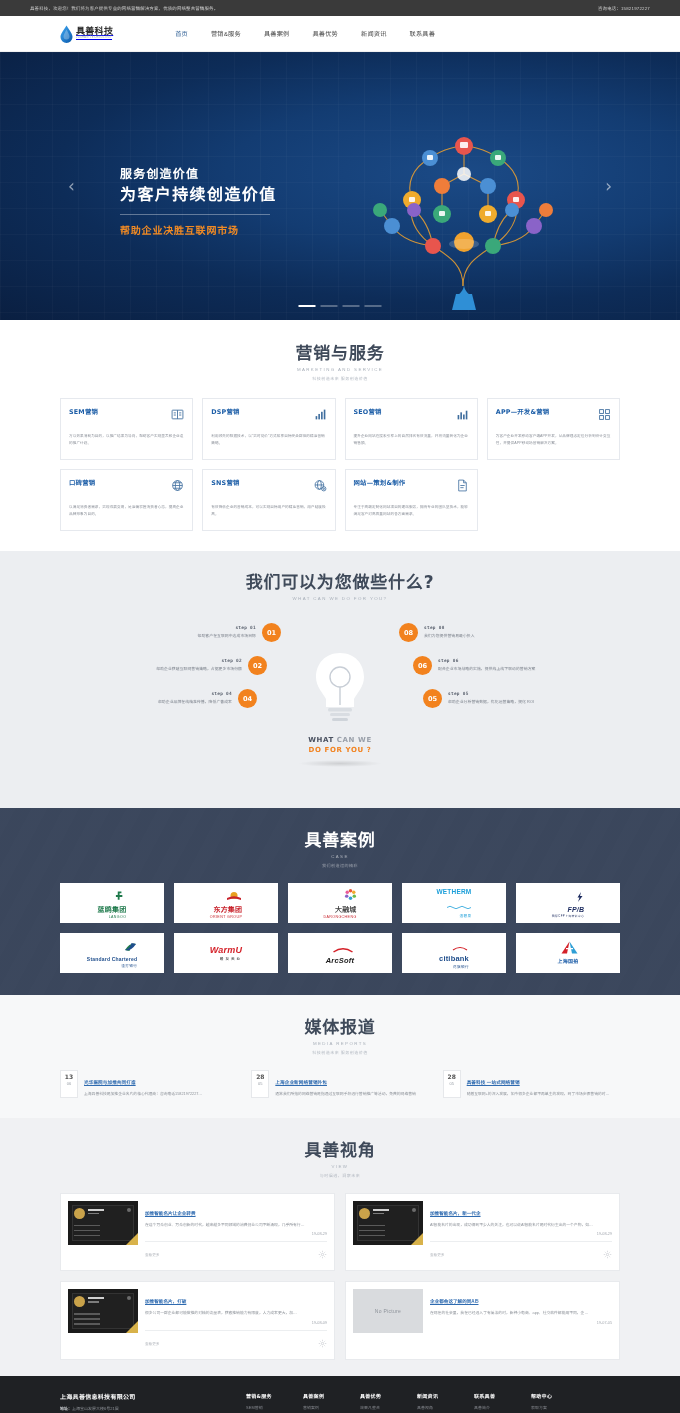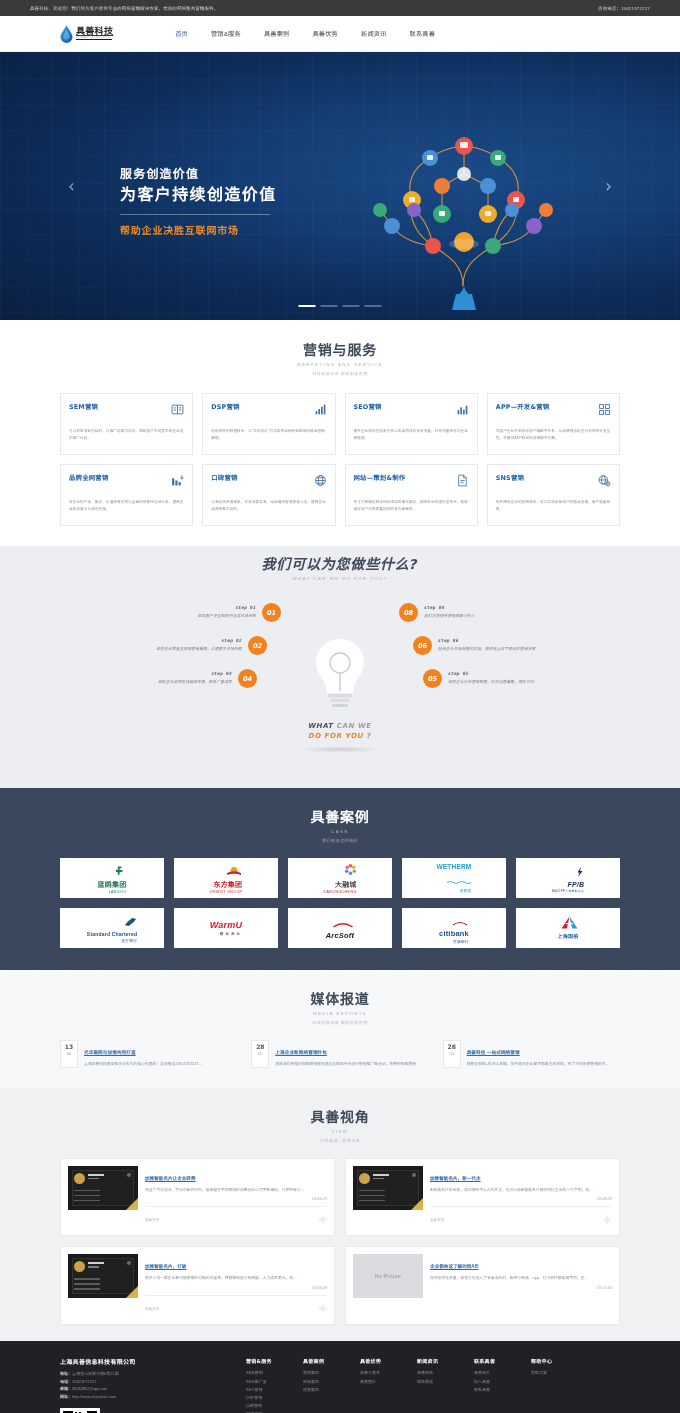--- a/index.html
+++ b/index.html
@@ -93,21 +93,21 @@
   .hero-dots {
     position: absolute; bottom: 13px; left: 50%; transform: translateX(-50%);
     display: flex; gap: 5px; z-index: 6;
   }
   .hero-dots i { display: block; width: 17px; height: 2px; background: rgba(255,255,255,.3); }
   .hero-dots i.on { background: #fff; }
 
   
   .sec-head { text-align: center; }
   .sec-title {
-    font-size: 14px; color: #3f4a5a; font-weight: bold; letter-spacing: .8px;
+    font-size: 17px; color: #3f4a5a; font-weight: bold; letter-spacing: .8px;
     font-family: "DejaVu Sans", sans-serif;
   }
   .sec-en { font-size: 4.4px; color: #a9b0ba; letter-spacing: 1.4px; margin-top: 3px; }
   .sec-sub { font-size: 4px; color: #b3b9c2; letter-spacing: .5px; margin-top: 3px; }
   .sec-title.lt { color: #ffffff; }
   .sec-en.lt { color: rgba(255,255,255,.55); }
   .sec-sub.lt { color: rgba(255,255,255,.45); }
 
   
   .services { background: #fff; padding: 19px 0 20px; }
@@ -125,21 +125,21 @@
     font-family: "DejaVu Sans", sans-serif;
   }
   .svc-icon { color: #3f6e9e; flex: 0 0 auto; }
   .svc-desc {
     margin-top: 8px; font-size: 3.6px; line-height: 1.85; color: #8a8f98;
     letter-spacing: .1px;
   }
 
   
   .whatwedo {
-    background: #eceef1; padding: 7px 0 16px; position: relative; font-style: italic;
+    background: #eceef1; padding: 17px 0 16px; position: relative;
   }
   .steps {
     position: relative; margin-top: 16px; height: 175px;
   }
   .step-col { position: absolute; top: 6px; width: 185px; }
   .step-col.left { left: 36px; }
   .step-col.right { right: 36px; }
   .step-row { display: flex; align-items: flex-start; height: 33px; }
   .step-col.left .step-row { justify-content: flex-end; text-align: right; }
   .step-col.right .step-row { justify-content: flex-start; text-align: left; }
@@ -169,21 +169,21 @@
   .step-col.left .step-row:nth-child(1) { padding-right: 0px; }
   .step-col.left .step-row:nth-child(2) { padding-right: 14px; }
   .step-col.left .step-row:nth-child(3) { padding-right: 24px; }
   .step-col.left .step-row:nth-child(4) { padding-right: 28px; }
   .step-col.right .step-row:nth-child(1) { padding-left: 0px; }
   .step-col.right .step-row:nth-child(2) { padding-left: 14px; }
   .step-col.right .step-row:nth-child(3) { padding-left: 24px; }
   .step-col.right .step-row:nth-child(4) { padding-left: 28px; }
 
   .bulb-zone {
-    position: absolute; left: 50%; top: 38px; transform: translateX(-50%);
+    position: absolute; left: 50%; top: 32px; transform: translateX(-50%);
     width: 110px; text-align: center;
   }
   .bulb-badge {
     margin-top: 4px; font-size: 7px; font-weight: bold; color: #4a5160;
     letter-spacing: .6px; line-height: 1.45; font-family: "DejaVu Sans", sans-serif;
   }
   .bulb-badge .or { color: #f2821e; }
   .bulb-badge .gy { color: #9aa0aa; }
   .bulb-shadow {
     width: 84px; height: 7px; margin: 5px auto 0; border-radius: 50%;
@@ -484,80 +484,66 @@
                 <rect x="3" y="3" width="7" height="7"></rect>
                   <rect x="14" y="3" width="7" height="7"></rect>
                 <rect x="3" y="14" width="7" height="7"></rect>
                   <rect x="14" y="14" width="7" height="7"></rect>
               </svg>
             </span>
           </div>
           <div class="svc-desc">为客户企业开发移动客户端APP开发，从品牌理念定位分析到设计交互性，并提供APP移动场营销解决方案。</div>
         </div>
 
-        <div class="svc-card">
-          <div class="svc-top">
-            <div class="svc-name">品牌全网营销</div>
-            <span class="svc-icon">
-              <svg width="13" height="13" viewBox="0 0 24 24" fill="currentColor">
-                <rect x="2" y="8" width="4" height="13"></rect>
-                  <rect x="8" y="12" width="4" height="9"></rect>
-                <rect x="14" y="15" width="4" height="6"></rect>
-                <path d="M20 3 L20 9 M17.5 6.5 L20 9.5 L22.5 6.5" stroke="currentColor" stroke-width="1.6" fill="none"></path>
-              </svg>
-            </span>
-          </div>
-          <div class="svc-desc">将企业的产品、服务、价值观等信息以正面的形象传达给公众，提高企业知名度与公众信任度。</div>
-        </div>
 
         <div class="svc-card">
           <div class="svc-top">
             <div class="svc-name">口碑营销</div>
             <span class="svc-icon">
               <svg width="13" height="13" viewBox="0 0 24 24" fill="none" stroke="currentColor" stroke-width="1.5">
                 <circle cx="12" cy="12" r="9"></circle>
                   <ellipse cx="12" cy="12" rx="4" ry="9"></ellipse>
                 <line x1="3" y1="12" x2="21" y2="12"></line>
                   <line x1="4.5" y1="7" x2="19.5" y2="7"></line>
                 <line x1="4.5" y1="17" x2="19.5" y2="17"></line>
               </svg>
             </span>
           </div>
           <div class="svc-desc">以满足消费者需求，实现双赢交易，是准确掌握消费者心态，提高企业品牌形象为目的。</div>
         </div>
 
         <div class="svc-card">
           <div class="svc-top">
-            <div class="svc-name">网站—策划&amp;制作</div>
-            <span class="svc-icon">
-              <svg width="13" height="13" viewBox="0 0 24 24" fill="none" stroke="currentColor" stroke-width="1.5">
-                <path d="M5 2 h9 l5 5 v15 h-14 Z"></path>
-                  <path d="M14 2 v5 h5"></path>
-                <line x1="8" y1="12" x2="16" y2="12"></line>
-                  <line x1="8" y1="16" x2="14" y2="16"></line>
-              </svg>
-            </span>
-          </div>
-          <div class="svc-desc">专注于高端定制化网站项目的建站服务，拥有专业的团队型技术，能够满足客户对高质量网站的各方面需求。</div>
-        </div>
-
-        <div class="svc-card">
-          <div class="svc-top">
             <div class="svc-name">SNS营销</div>
             <span class="svc-icon">
               <svg width="13" height="13" viewBox="0 0 24 24" fill="none" stroke="currentColor" stroke-width="1.5">
                 <circle cx="10" cy="11" r="8"></circle>
                   <ellipse cx="10" cy="11" rx="3.6" ry="8"></ellipse>
                 <line x1="2" y1="11" x2="18" y2="11"></line>
                 <circle cx="18" cy="18" r="4" fill="none"></circle>
                   <circle cx="18" cy="18" r="1.4"></circle>
               </svg>
             </span>
           </div>
           <div class="svc-desc">有效降低企业的营销成本，可以实现目标用户的精准营销，用户粘度极高。</div>
+        </div>
+
+        <div class="svc-card">
+          <div class="svc-top">
+            <div class="svc-name">网站—策划&amp;制作</div>
+            <span class="svc-icon">
+              <svg width="13" height="13" viewBox="0 0 24 24" fill="none" stroke="currentColor" stroke-width="1.5">
+                <path d="M5 2 h9 l5 5 v15 h-14 Z"></path>
+                  <path d="M14 2 v5 h5"></path>
+                <line x1="8" y1="12" x2="16" y2="12"></line>
+                  <line x1="8" y1="16" x2="14" y2="16"></line>
+              </svg>
+            </span>
+          </div>
+          <div class="svc-desc">专注于高端定制化网站项目的建站服务，拥有专业的团队型技术，能够满足客户对高质量网站的各方面需求。</div>
         </div>
 
       </div>
     </div>
   </section>
 
   <section class="whatwedo">
     <div class="inner">
       <div class="sec-head">
         <div class="sec-title">我们可以为您做些什么?</div>

